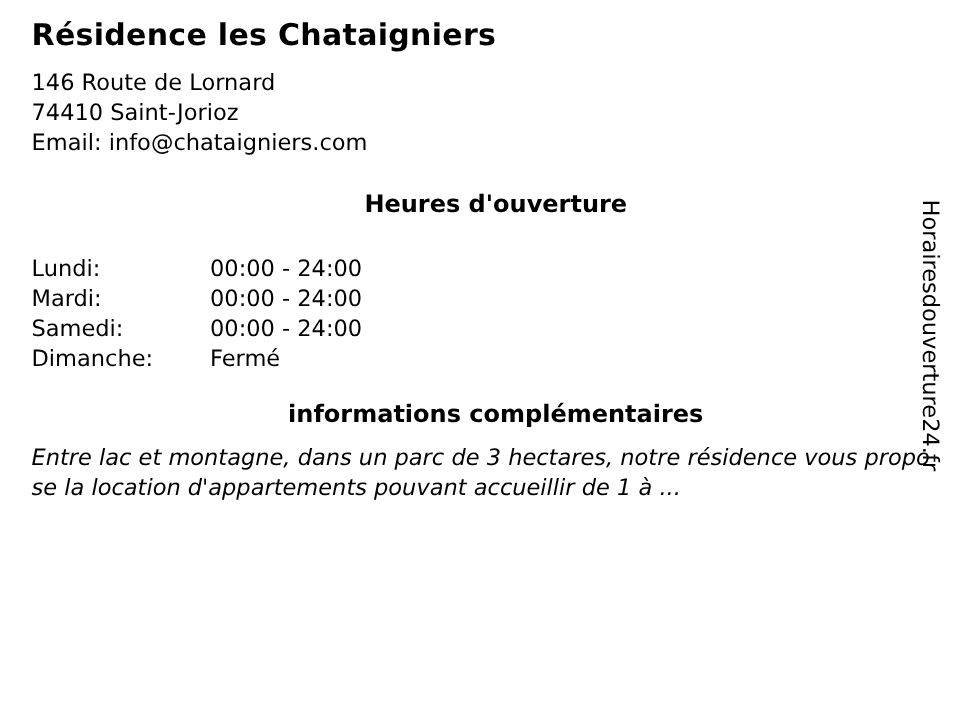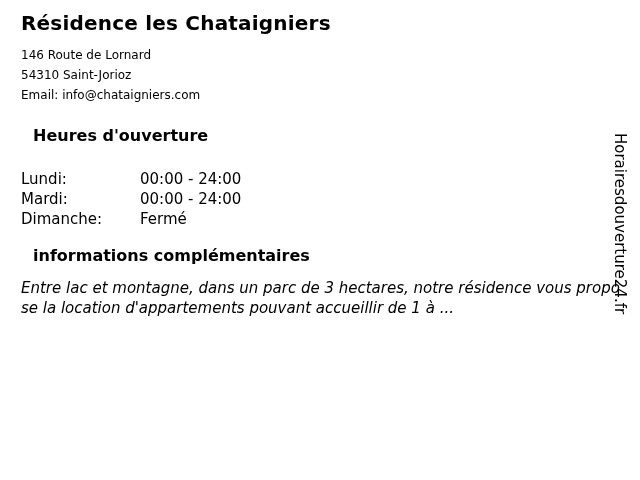--- a/index.html
+++ b/index.html
@@ -21,28 +21,29 @@
   }
   h1.title {
     margin: 0;
     font-size: 20px;
     line-height: 26px;
     font-weight: bold;
     letter-spacing: 0.2px;
   }
   .address {
     margin-top: 9px;
-    font-size: 12px;
+    font-size: 15px;
     line-height: 20px;
   }
   h2.section {
-    margin: 12px;
+    margin: 0;
     font-size: 16px;
     line-height: 20px;
     font-weight: bold;
+    text-align: center;
   }
   h2.hours-heading { margin-top: 21px; }
   h2.info-heading  { margin-top: 17px; }
   .hours {
     margin-top: 23px;
     font-size: 15px;
     line-height: 20px;
   }
   .hours-row .day {
     display: inline-block;
@@ -71,29 +72,30 @@
 </head>
 <body>
 
 <div class="page">
   <div class="content">
 
     <h1 class="title">Résidence les Chataigniers</h1>
 
     <div class="address">
       <div>146 Route de Lornard</div>
-      <div>54310 Saint-Jorioz</div>
+      <div>74410 Saint-Jorioz</div>
       <div><span>Email:</span> <span>info@chataigniers.com</span></div>
     </div>
 
     <h2 class="section hours-heading">Heures d'ouverture</h2>
 
     <div class="hours">
       <div class="hours-row"><span class="day">Lundi:</span><span class="time">00:00 - 24:00</span></div>
       <div class="hours-row"><span class="day">Mardi:</span><span class="time">00:00 - 24:00</span></div>
+      <div class="hours-row"><span class="day">Samedi:</span><span class="time">00:00 - 24:00</span></div>
       <div class="hours-row"><span class="day">Dimanche:</span><span class="time">Fermé</span></div>
     </div>
 
     <h2 class="section info-heading">informations complémentaires</h2>
 
     <div class="info-text">Entre lac et montagne, dans un parc de 3 hectares, notre résidence vous propose la location d'appartements pouvant accueillir de 1 à ...</div>
 
   </div>
 
   <div class="watermark">Horairesdouverture24.fr</div>

